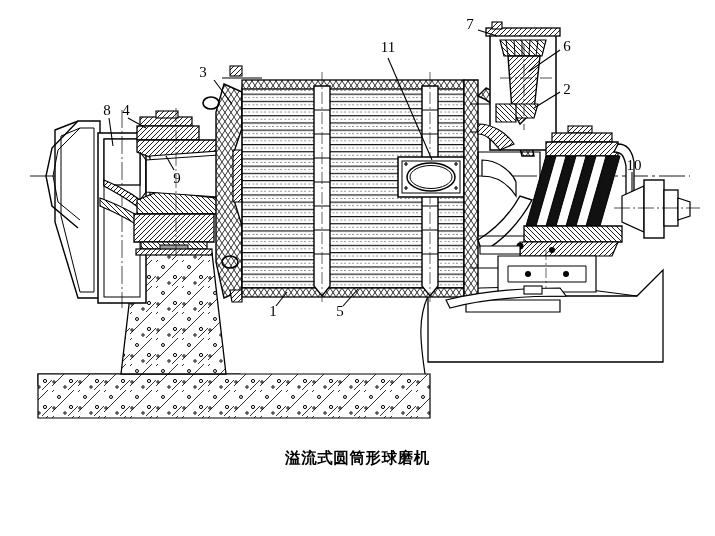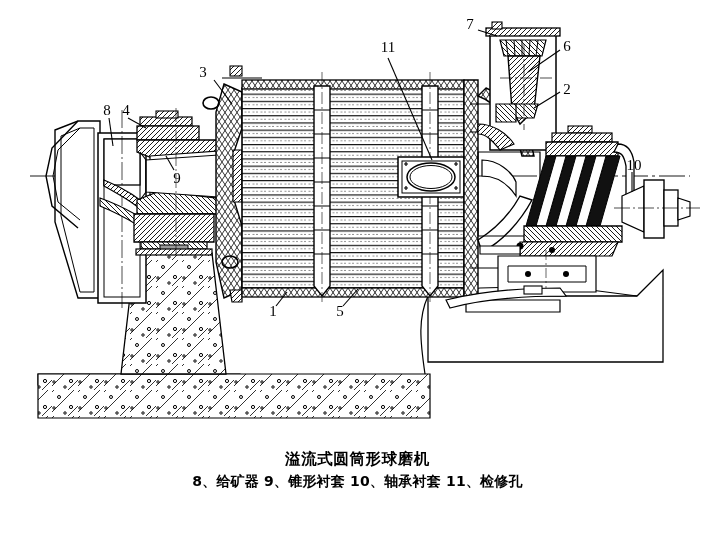--- a/index.html
+++ b/index.html
@@ -35,21 +35,21 @@
     height: 96px;
     text-align: center;
     color: #000000;
   }
   .cap-title {
     font-size: 15.5px;
     font-weight: bold;
     letter-spacing: 0.6px;
     margin-top: 8px;
     line-height: 22px;
-    font-family: Liberation Serif, serif;
+    font-family: Liberation Mono, monospace;
   }
   .cap-line {
     font-size: 14px;
     font-weight: bold;
     line-height: 23px;
     letter-spacing: 0.2px;
     font-family: "DejaVu Sans", "Liberation Sans", sans-serif;
   }
   svg text {
     font-family: "Liberation Serif", "DejaVu Serif", serif;
@@ -334,16 +334,15 @@
       <text x="126" y="115" text-anchor="middle">4</text>
       <text x="177" y="183" text-anchor="middle">9</text>
       <text x="634" y="170" text-anchor="middle">10</text>
       <text x="273" y="316" text-anchor="middle">1</text>
       <text x="340" y="316" text-anchor="middle">5</text>
     </g>
   </svg>
 
   <div id="caption">
     <div class="cap-title">溢流式圆筒形球磨机</div>
-    <div class="cap-line">8、给矿器  9、锥形衬套  10、轴承衬套  11、检修孔</div>
   </div>
 
 </div>
 
 </body></html>

